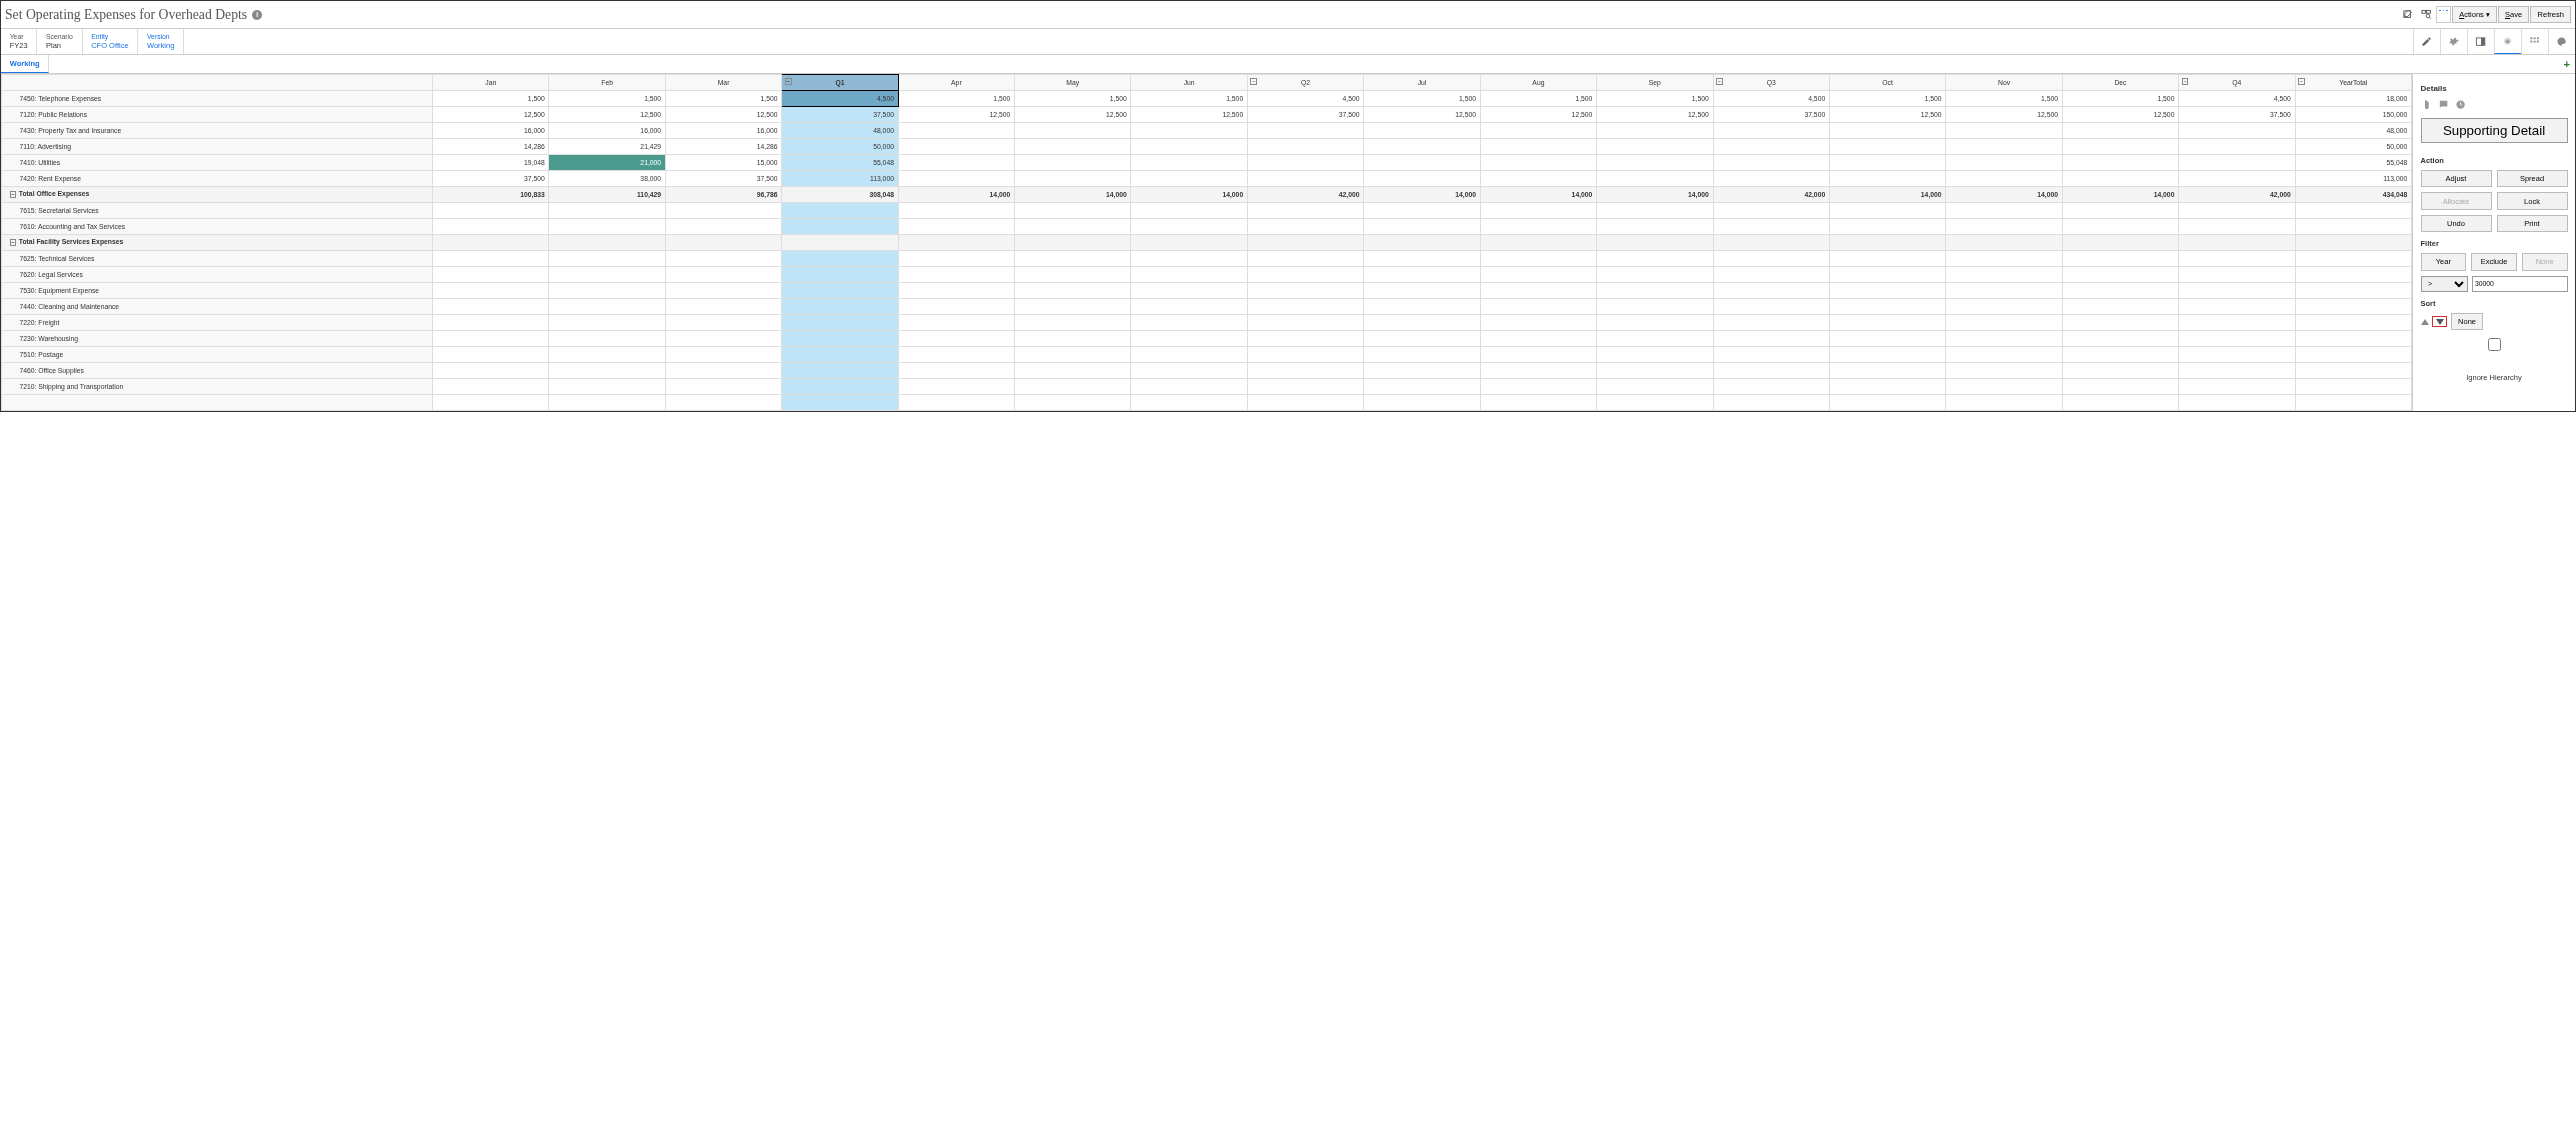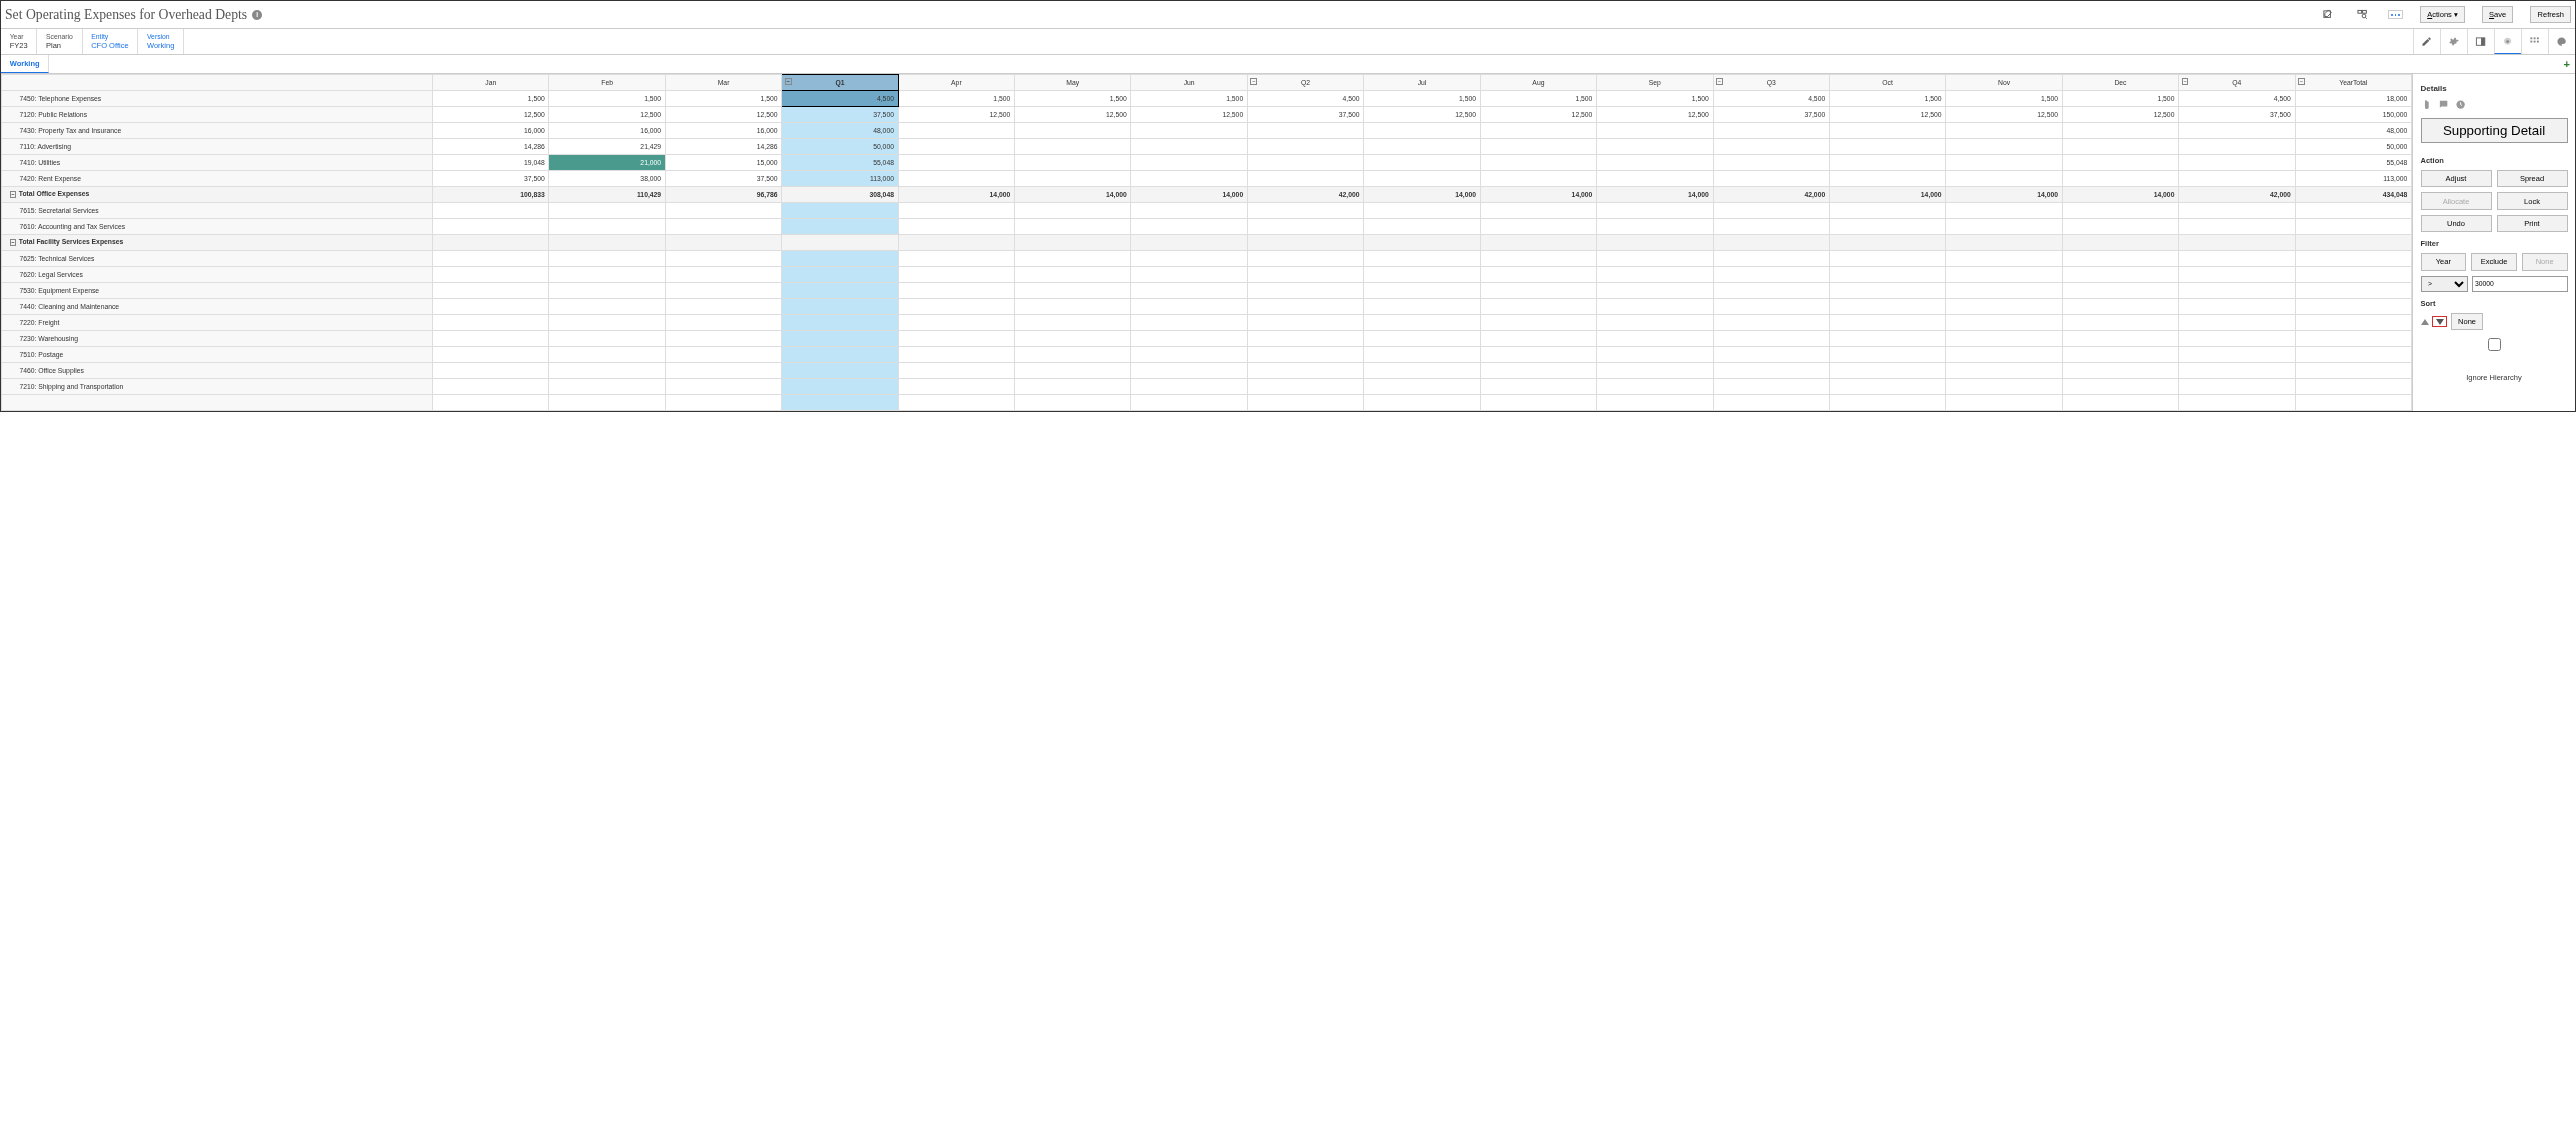--- a/index.html
+++ b/index.html
@@ -1,20 +1,20 @@
 <!DOCTYPE html>
 <html style="font-size:10px"><head>
 <meta charset="utf-8">
 <style>
 * { box-sizing: border-box; margin: 0; padding: 0; }
 body { font-family: Arial, Helvetica, sans-serif; font-size: 7.5px; color: #333; background: #fff; border: 1.2px solid #333; }
 .header { display: flex; align-items: center; padding: 5px 4px; border-bottom: 0.6px solid #ccc; }
 .page-title { font-family: Georgia, serif; font-size: 13.7px; color: #555; font-weight: normal; }
 .info-icon { width: 10px; height: 10px; background: #888; border-radius: 50%; color: #fff; display: inline-flex; align-items: center; justify-content: center; margin-left: 5px; font-size: 6.8px; font-weight: bold; }
-.header-right { margin-left: auto; display: flex; align-items: center; gap: 17px; }
+.header-right { margin-left: auto; display: flex; gap: 1px; }
 .header-icon { width: 17.4px; height: 17.4px; display: inline-flex; align-items: center; justify-content: center; cursor: pointer; }
 .btn { background: #f2f2f2; border: 0.6px solid #bbb; padding: 3.1px 6.2px; cursor: pointer; font-size: 7.5px; }
 .dots { display: inline-flex; gap: 1.2px; padding: 2.5px; border: 0.6px solid #ccc; }
 .dot { width: 1.9px; height: 1.9px; background: #1a73e8; border-radius: 50%; }
 
 .pov-bar { display: flex; border-bottom: 0.6px solid #ccc; }
 .pov-item { padding: 3.7px 8.7px; border-right: 0.6px solid #ddd; display: flex; flex-direction: column; gap: 1.2px; }
 .pov-label { font-size: 6.8px; color: #555; }
 .pov-value { font-size: 7.5px; }
 .pov-link { color: #1a73e8; cursor: pointer; }

